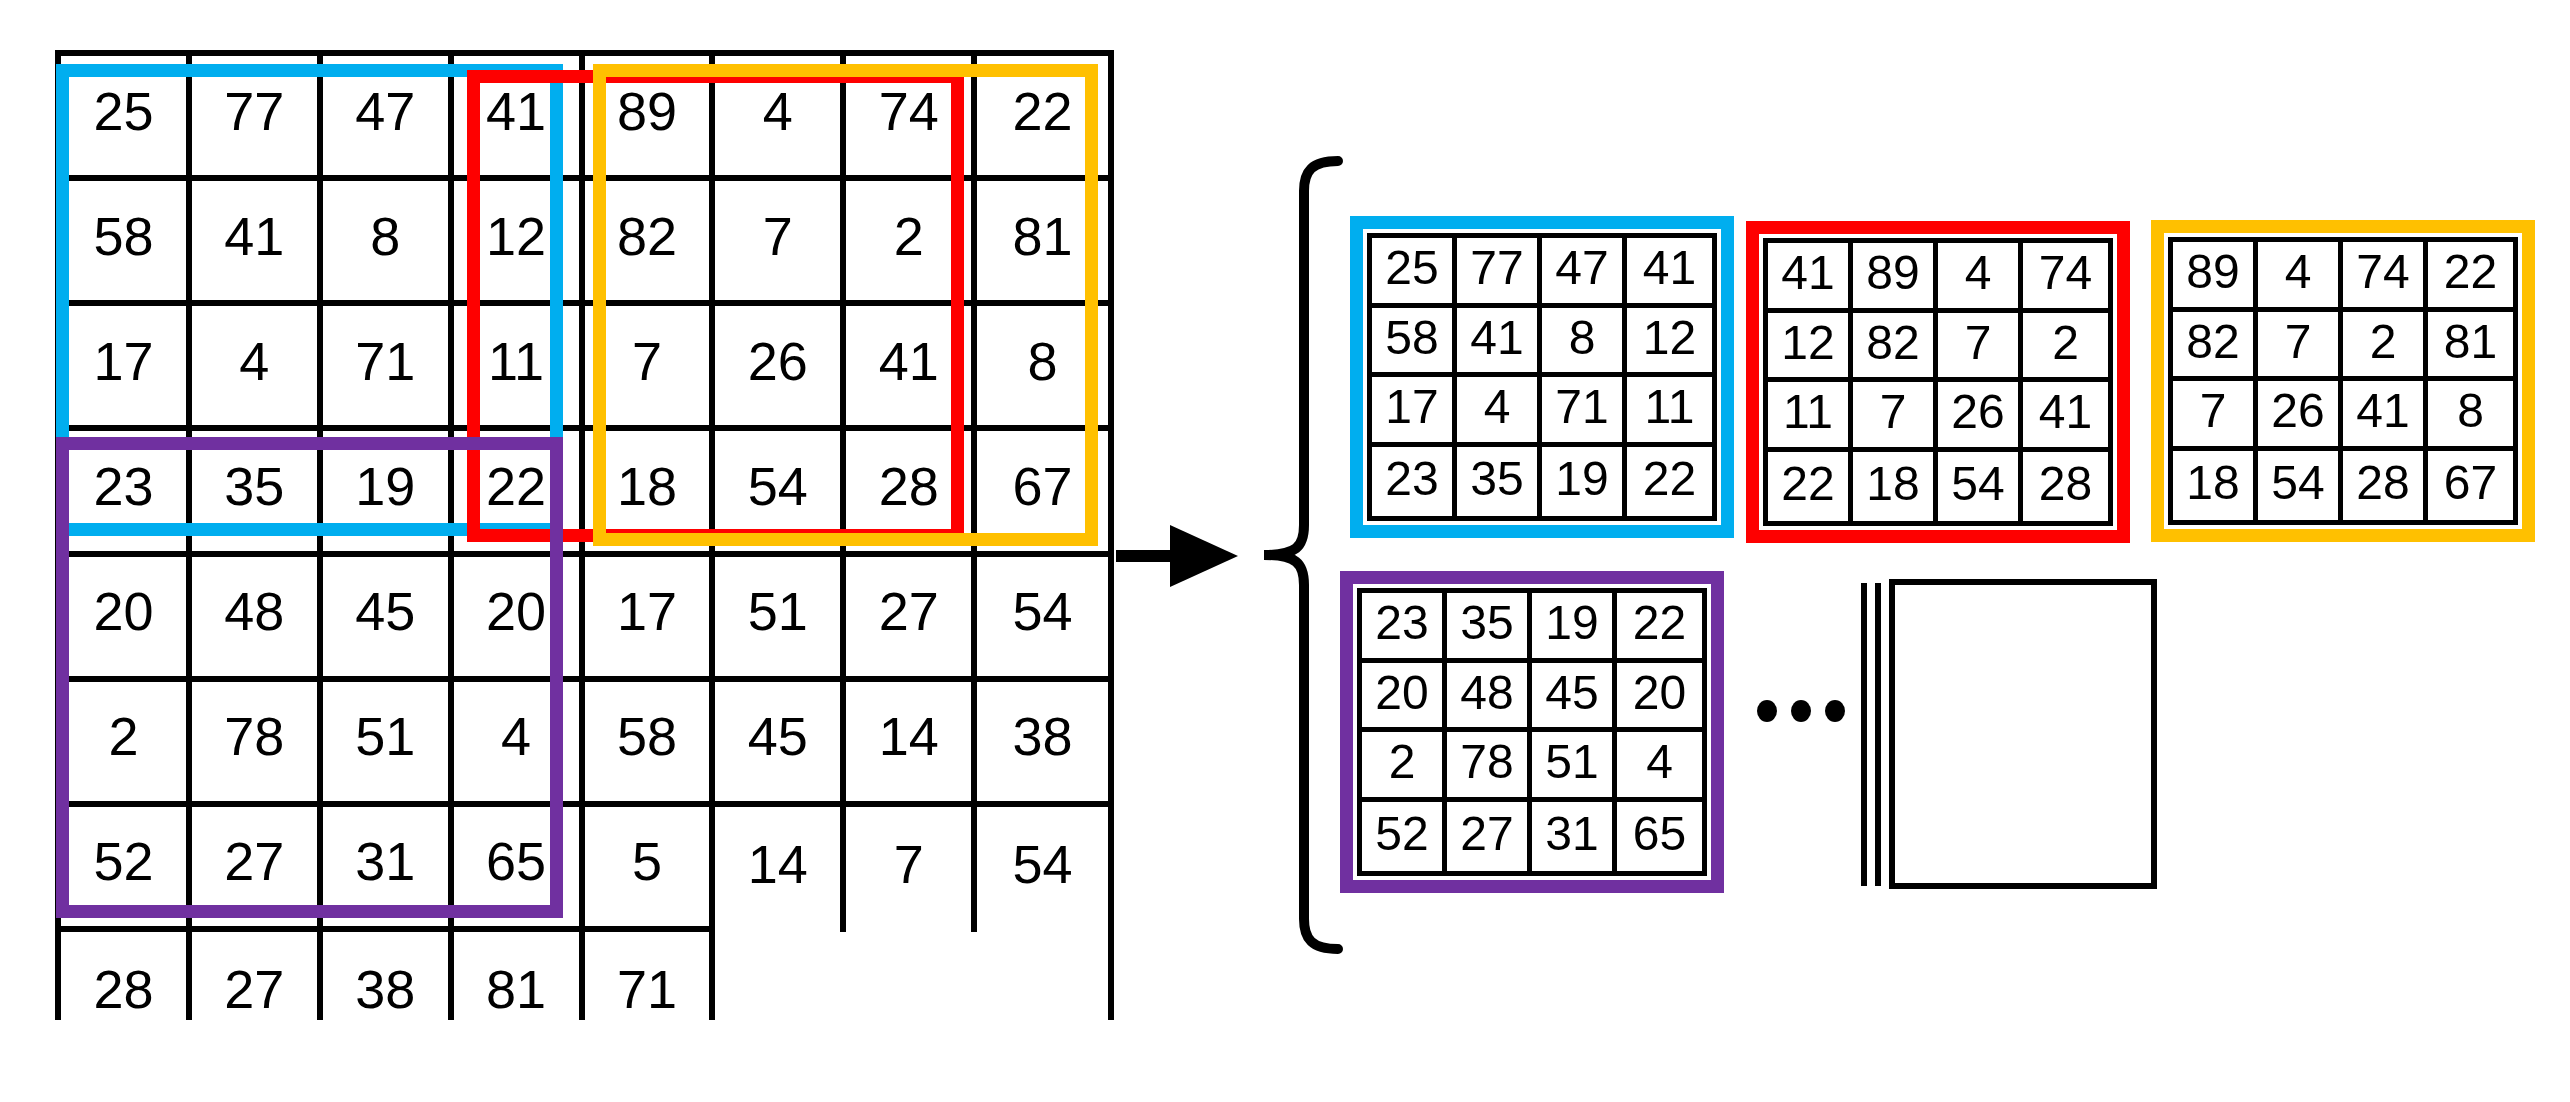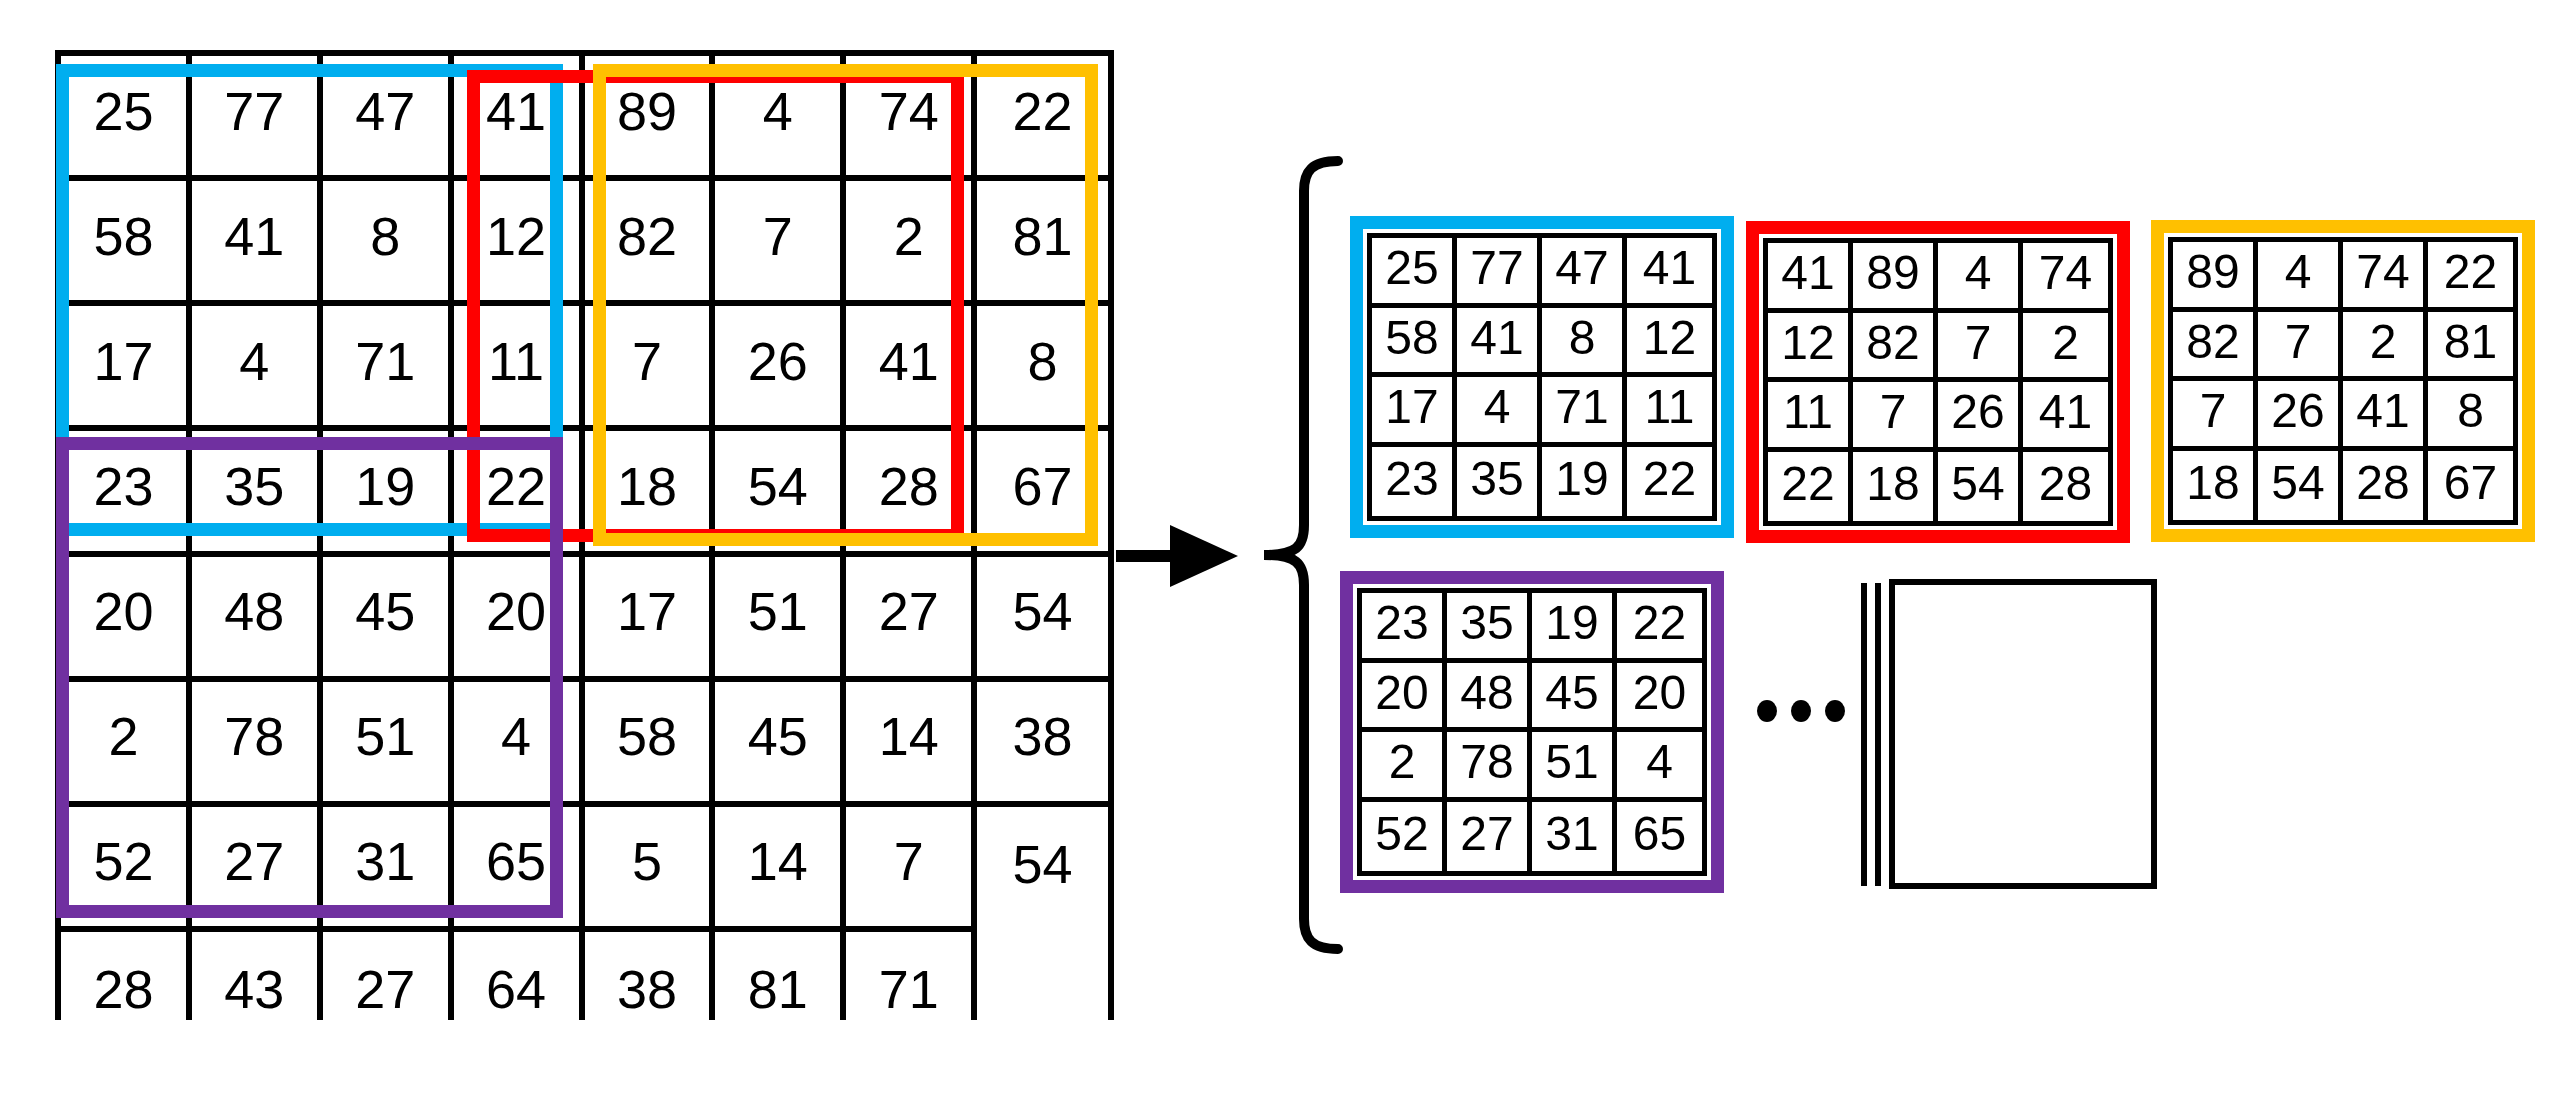--- a/index.html
+++ b/index.html
@@ -224,27 +224,21 @@
       <div class="cell">
         <span>7</span>
       </div>
       <div class="cell">
         <span>54</span>
       </div>
       <div class="cell">
         <span>28</span>
       </div>
       <div class="cell">
-        <span>43</span>
-      </div>
-      <div class="cell">
         <span>27</span>
-      </div>
-      <div class="cell">
-        <span>64</span>
       </div>
       <div class="cell">
         <span>38</span>
       </div>
       <div class="cell">
         <span>81</span>
       </div>
       <div class="cell">
         <span>71</span>
       </div>

